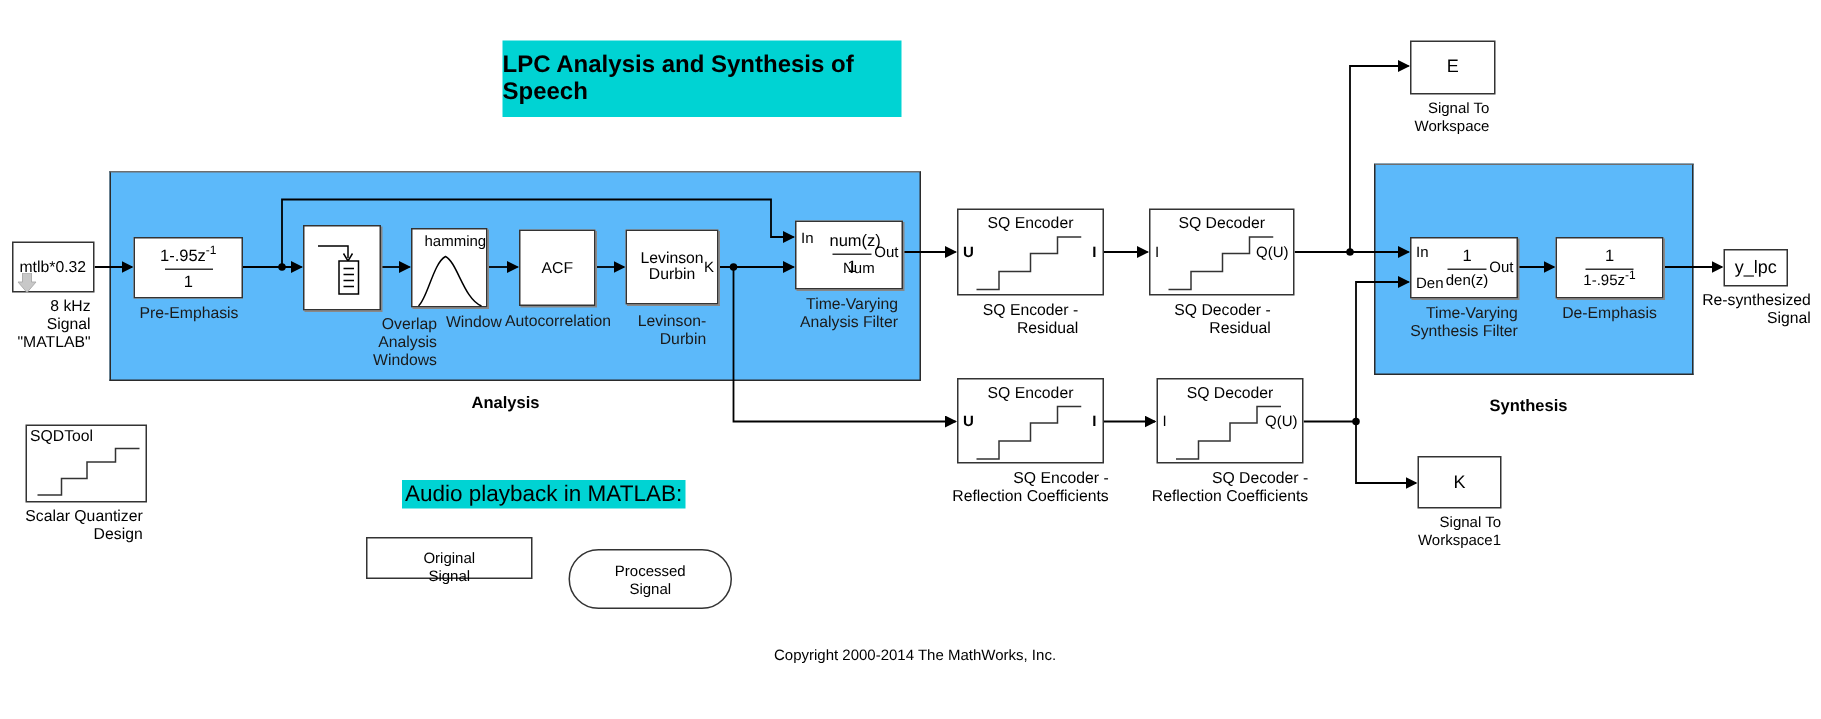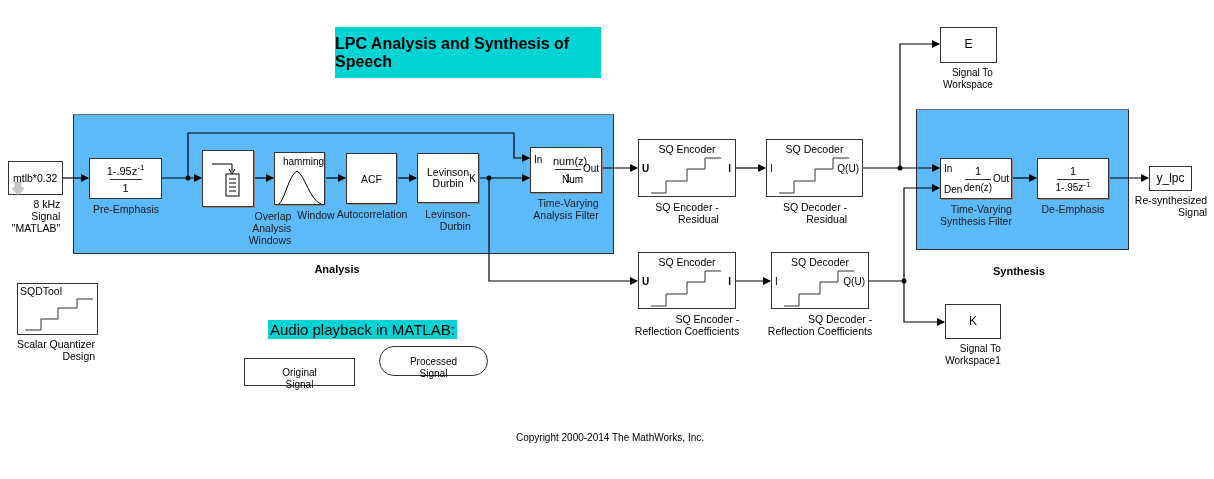--- a/index.html
+++ b/index.html
@@ -256,20 +256,20 @@
     <div>Design</div>
 </div>
 
 <div class="note" style="left: 268px; top: 320px; background: rgb(0, 211, 211);">Audio playback in MATLAB:</div>
 <div class="blk" style="left:244px;top:358px;width:111px;height:28px;">
   <div class="inner" style="left:0;right:0;top:8px;font-size:10px;">
     <div>Original</div>
       <div>Signal</div>
   </div>
 </div>
-<div class="blk" style="left:379px;top:346px;width:109px;height:30px;border-radius:20px;">
+<div class="blk" style="left:379px;top:366px;width:109px;height:40px;border-radius:20px;">
   <div class="inner" style="left:0;right:0;top:9px;font-size:10px;">
     <div>Processed</div>
       <div>Signal</div>
   </div>
 </div>
 
 <div class="cap" style="left:610px;top:432px;font-size:10px;">Copyright 2000-2014 The MathWorks, Inc.</div>
 
 </body></html>

